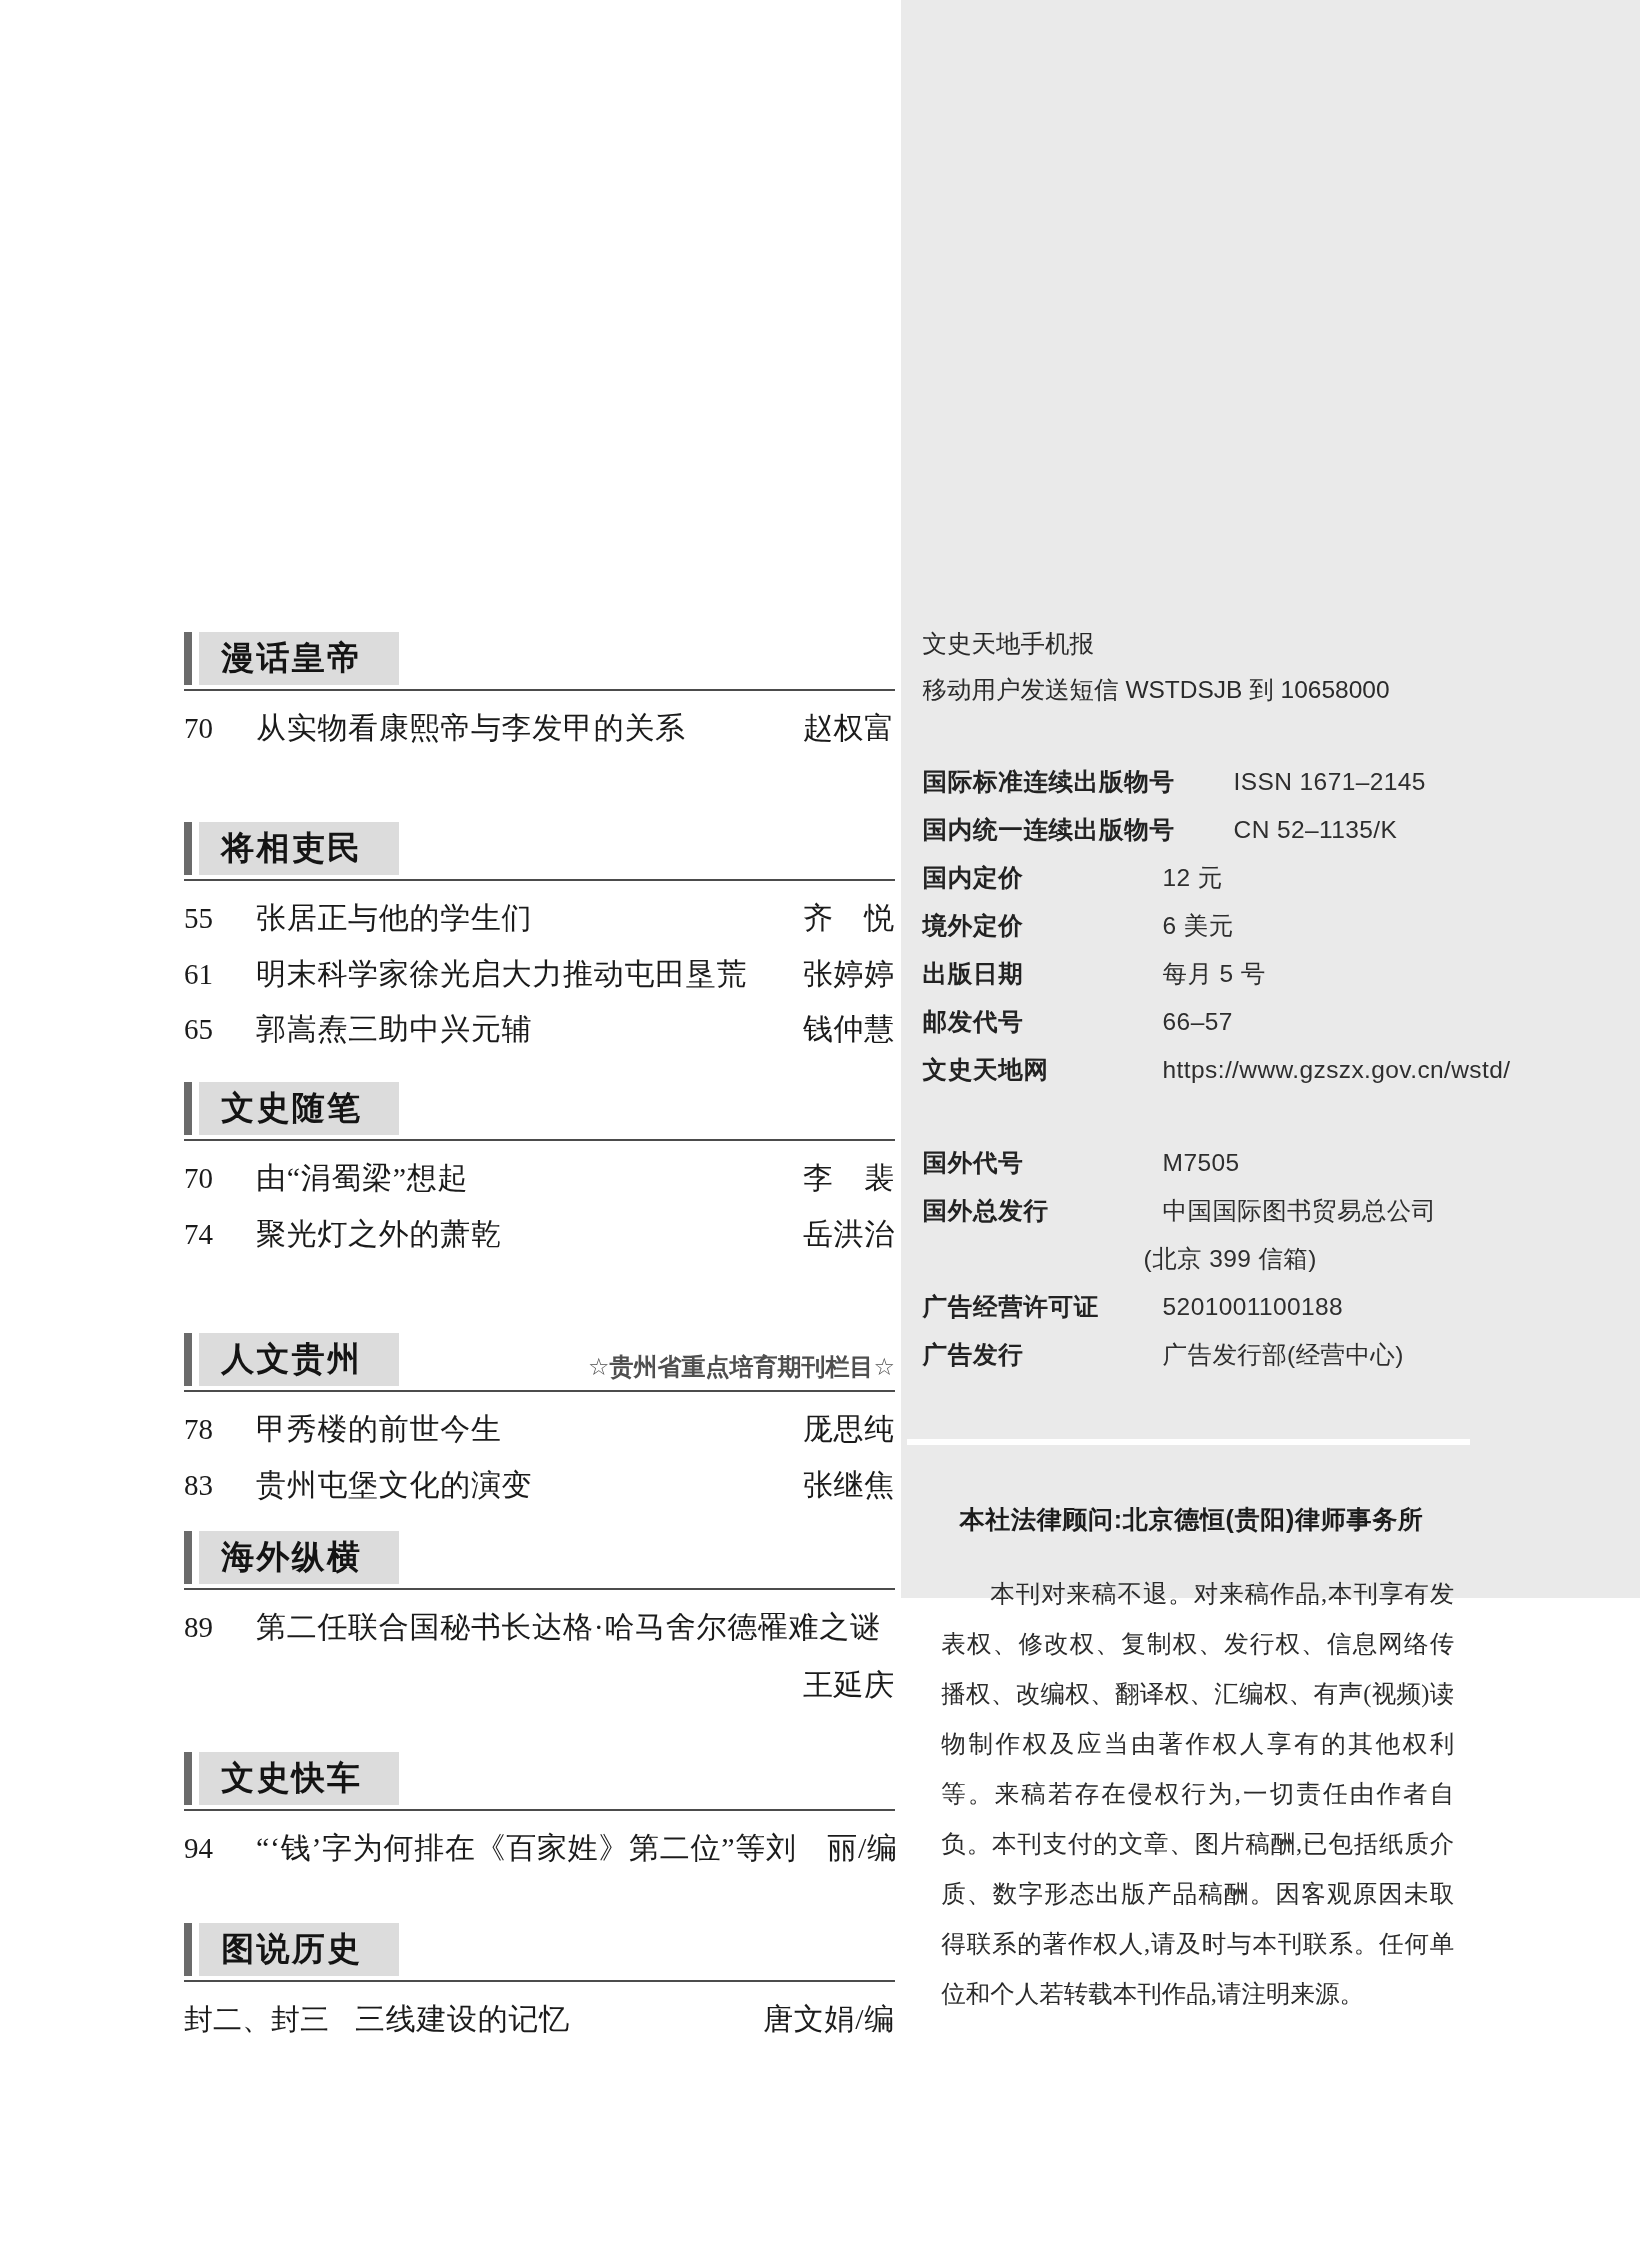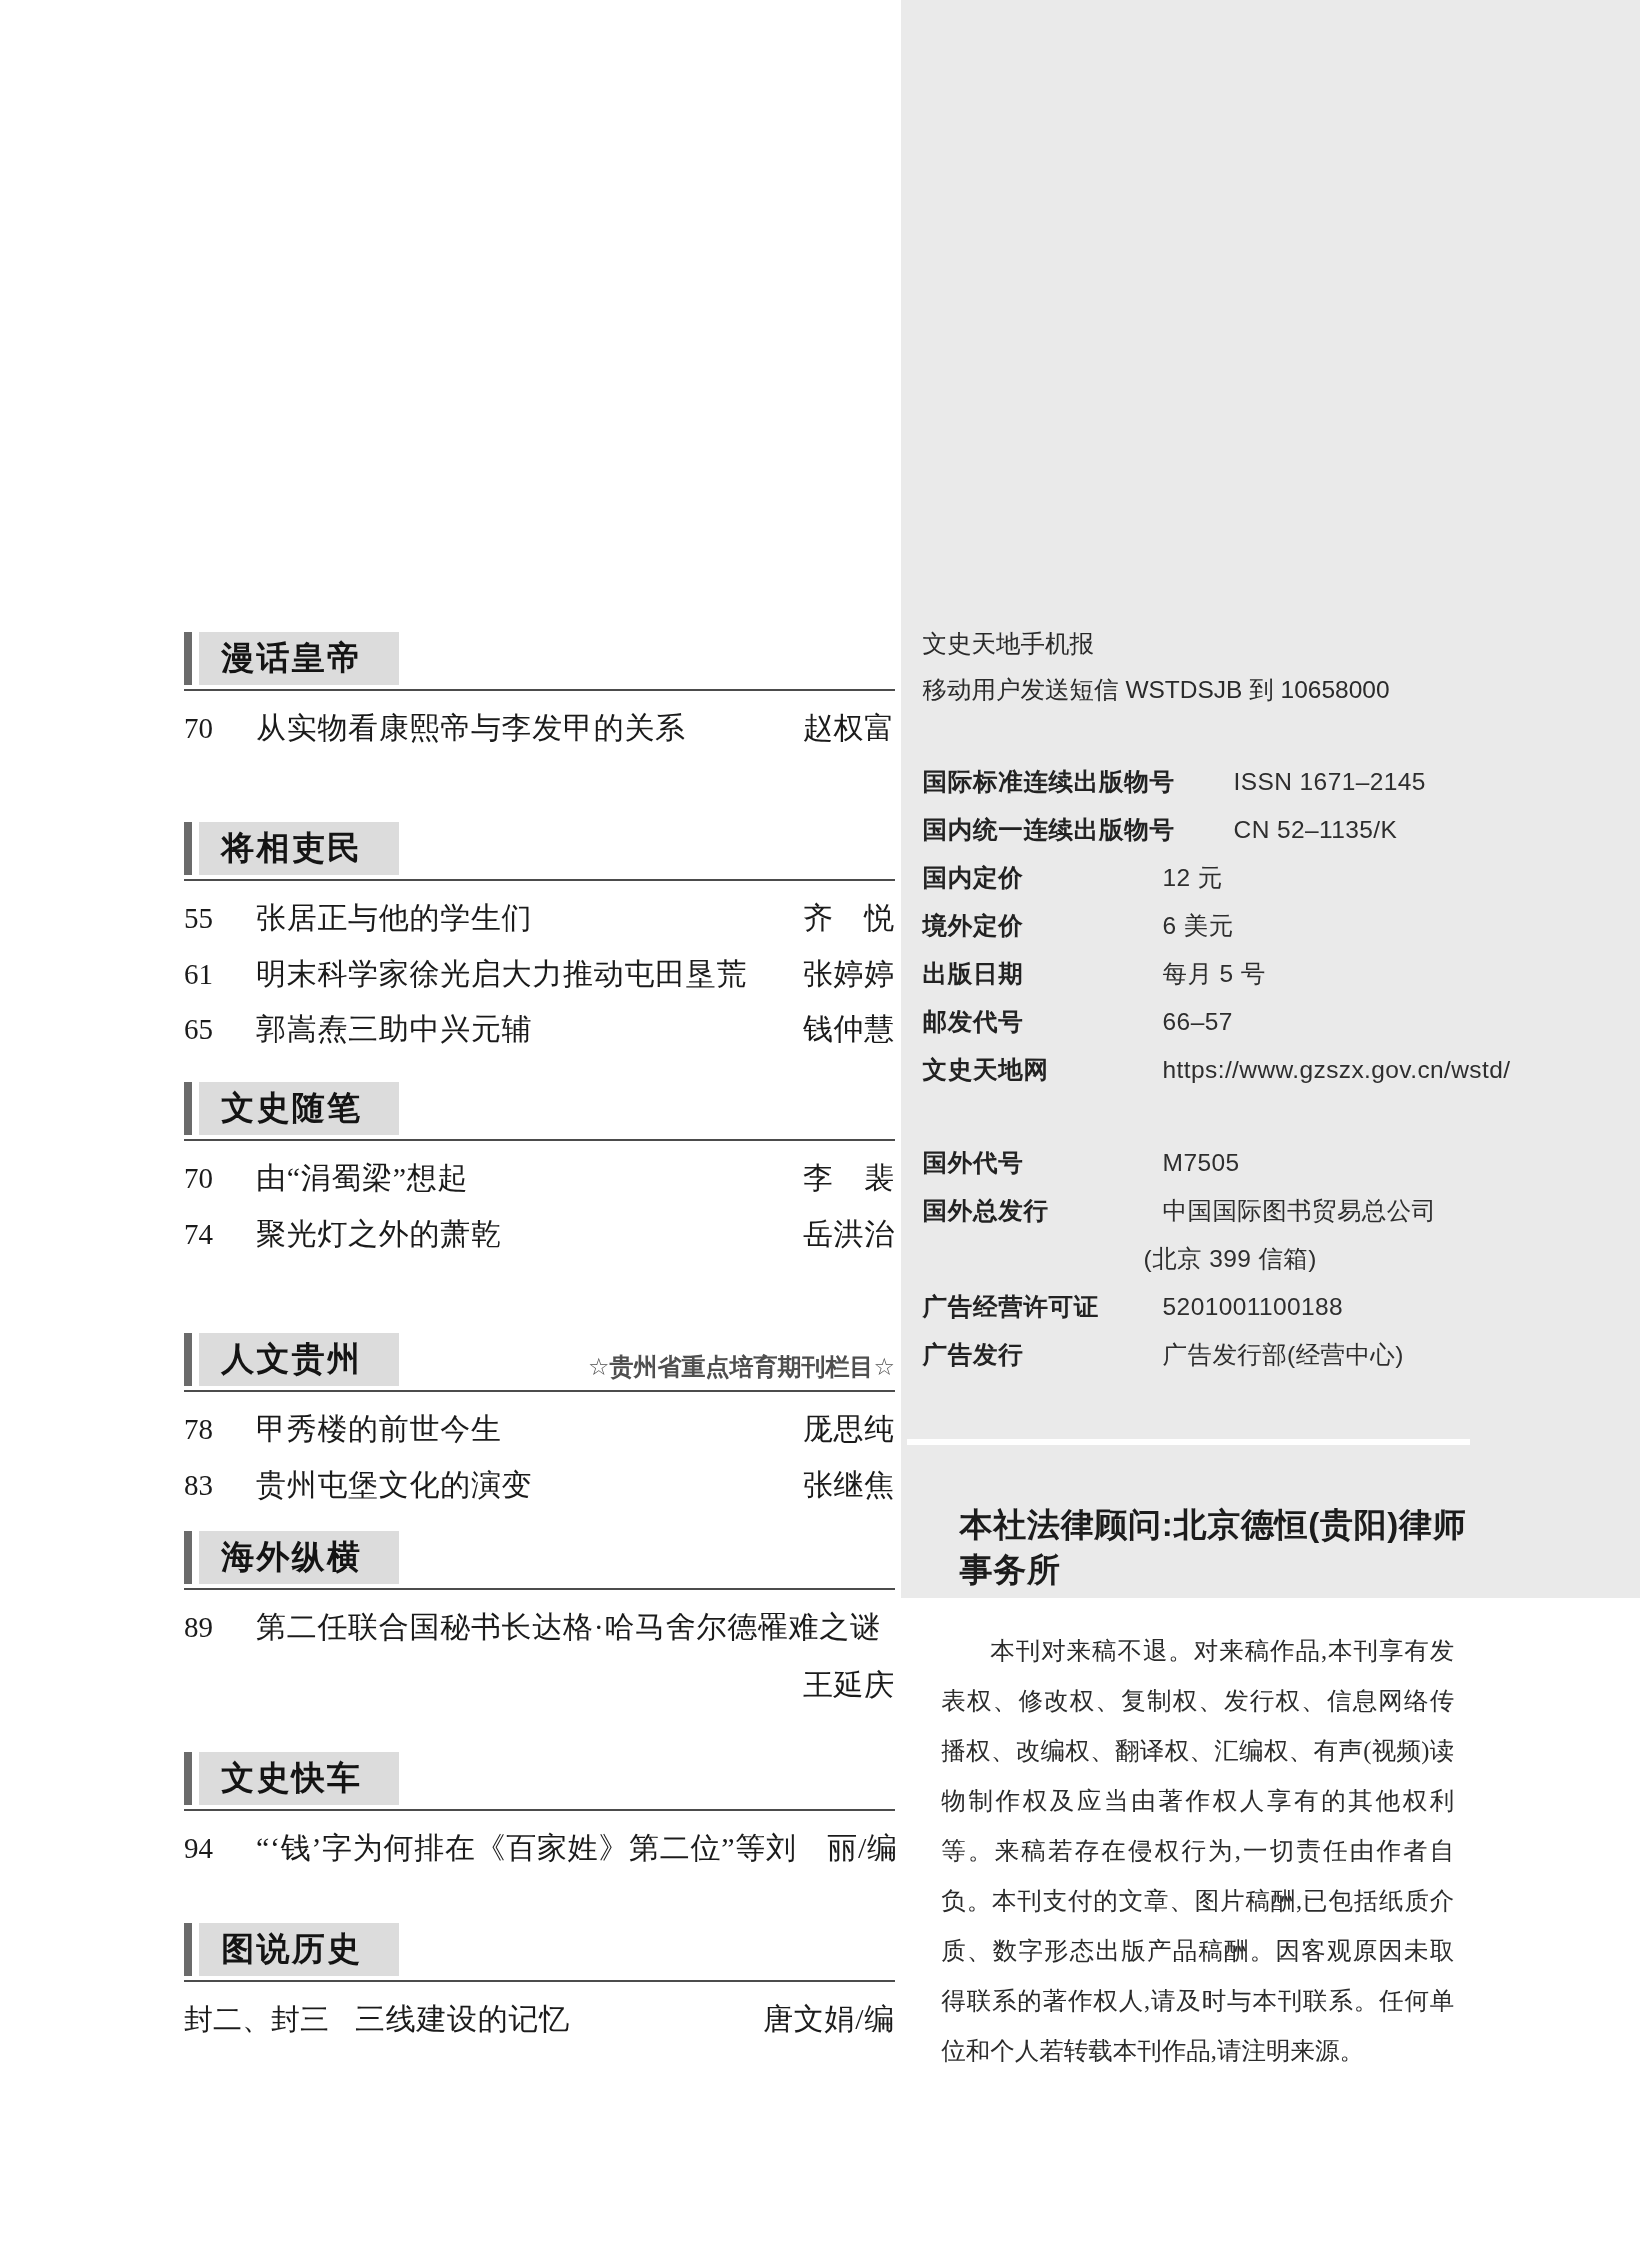--- a/index.html
+++ b/index.html
@@ -14,21 +14,21 @@
   .p-rows{position:absolute;left:21.6px;width:706px;}
   .rows-b{top:765px;}
   .rows-c{top:1146px;}
   .p-row{display:flex;align-items:baseline;height:48px;font-size:24.5px;white-space:nowrap;}
   .p-row .lbl{font-weight:bold;min-width:181px;padding-right:59px;box-sizing:content-box;
               letter-spacing:0.7px;color:#222;}
   .p-row .lbl:empty{padding-right:40px;}
   .p-row .val{color:#2e2e2e;letter-spacing:0.4px;text-align:center;}
   .white-sep{position:absolute;left:5.8px;top:1439px;width:563px;height:5.8px;background:#ffffff;}
   .legal{position:absolute;left:21.6px;top:1503px;width:547px;}
-  .legal h3{margin:0 0 33px 37px;font-size:33px;font-weight:bold;letter-spacing:0.7px;color:#1c1c1c;}
+  .legal h3{margin:0 0 33px 37px;font-size:25px;font-weight:bold;letter-spacing:0.7px;color:#1c1c1c;}
   .legal p{margin:0 0 0 18.7px;width:513px;font-size:24.5px;line-height:50px;text-align:justify;
            text-indent:2em;color:#2b2b2b;
            font-family:"Liberation Serif","DejaVu Serif",serif;}
 
   
   .toc{position:absolute;left:184px;top:0;width:711px;}
   .toc-section{position:absolute;left:0;width:711px;}
   .sec-head{display:flex;align-items:stretch;height:53px;}
   .sec-bar{width:8px;background:#6b6b6b;flex:0 0 auto;}
   .sec-box{margin-left:6.5px;background:#dcdcdc;padding:0 24.5px 0 10.8px;display:flex;align-items:center;}

